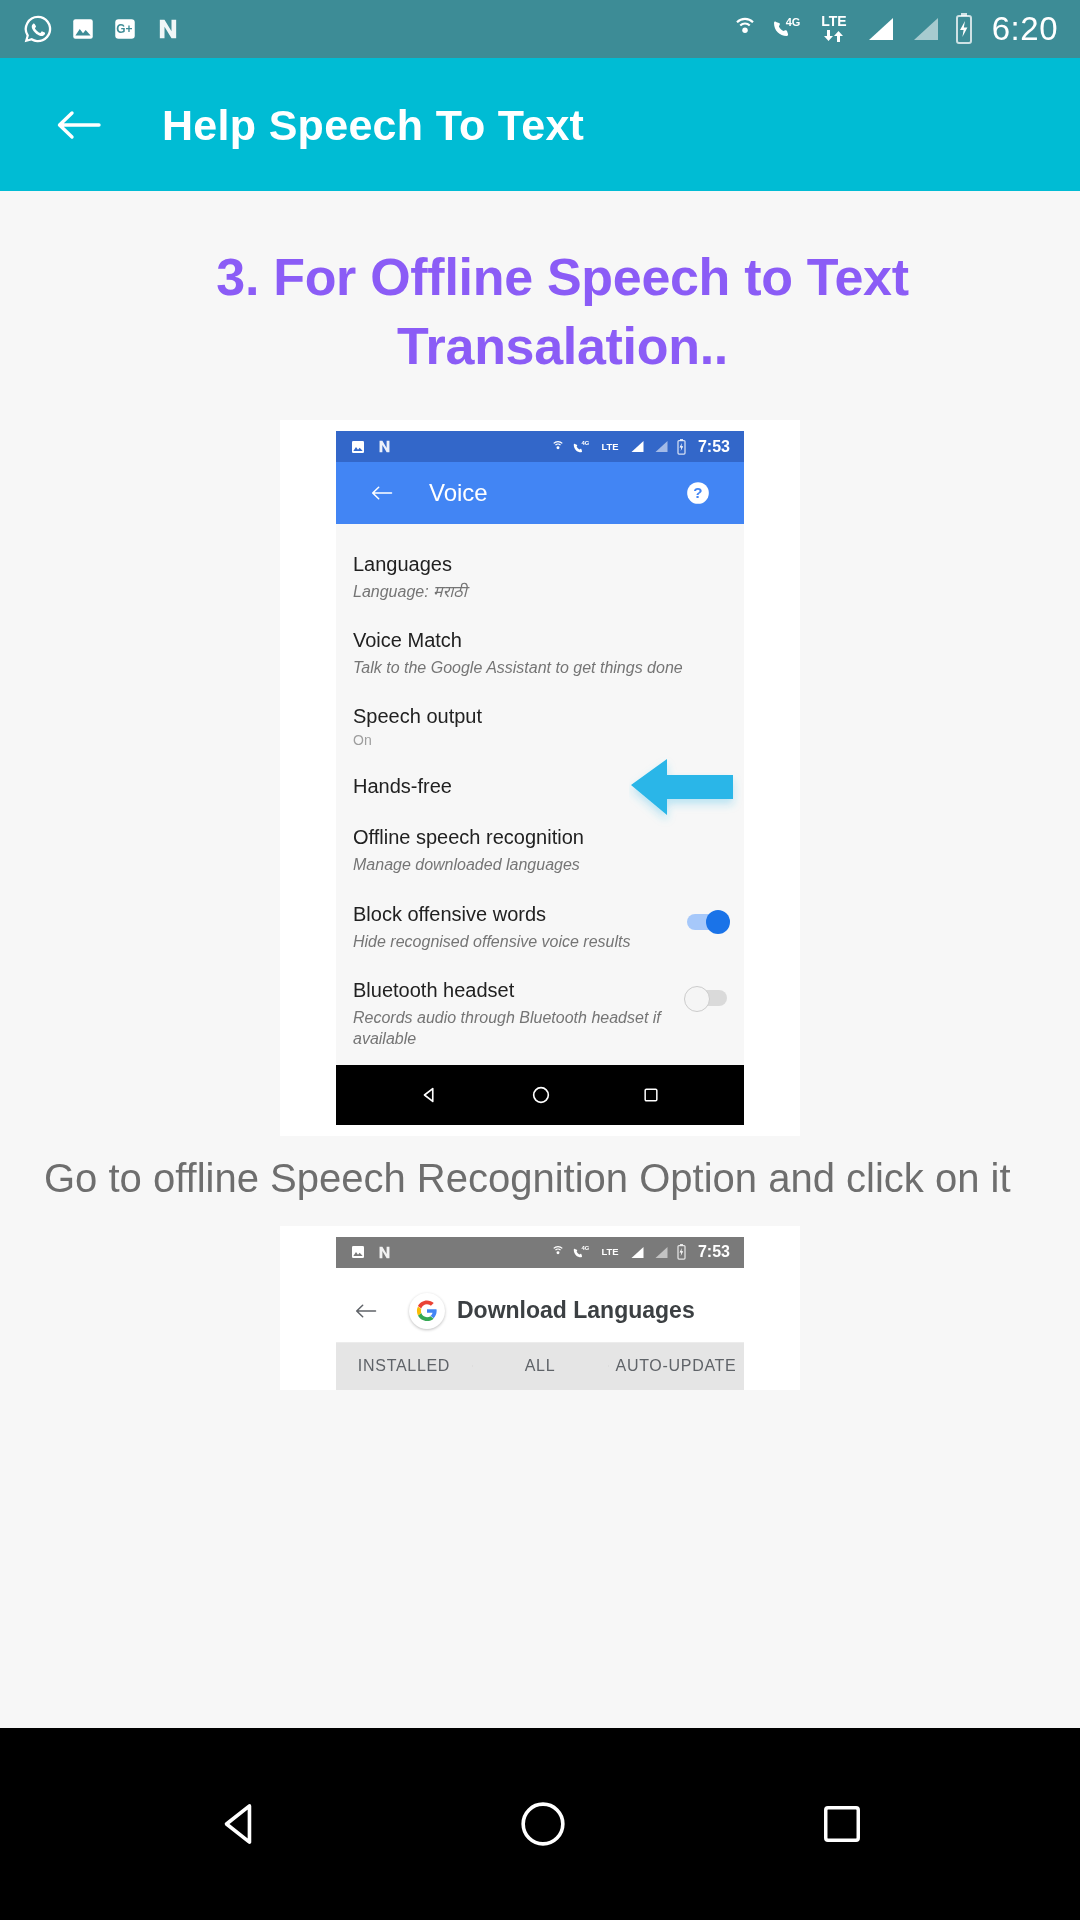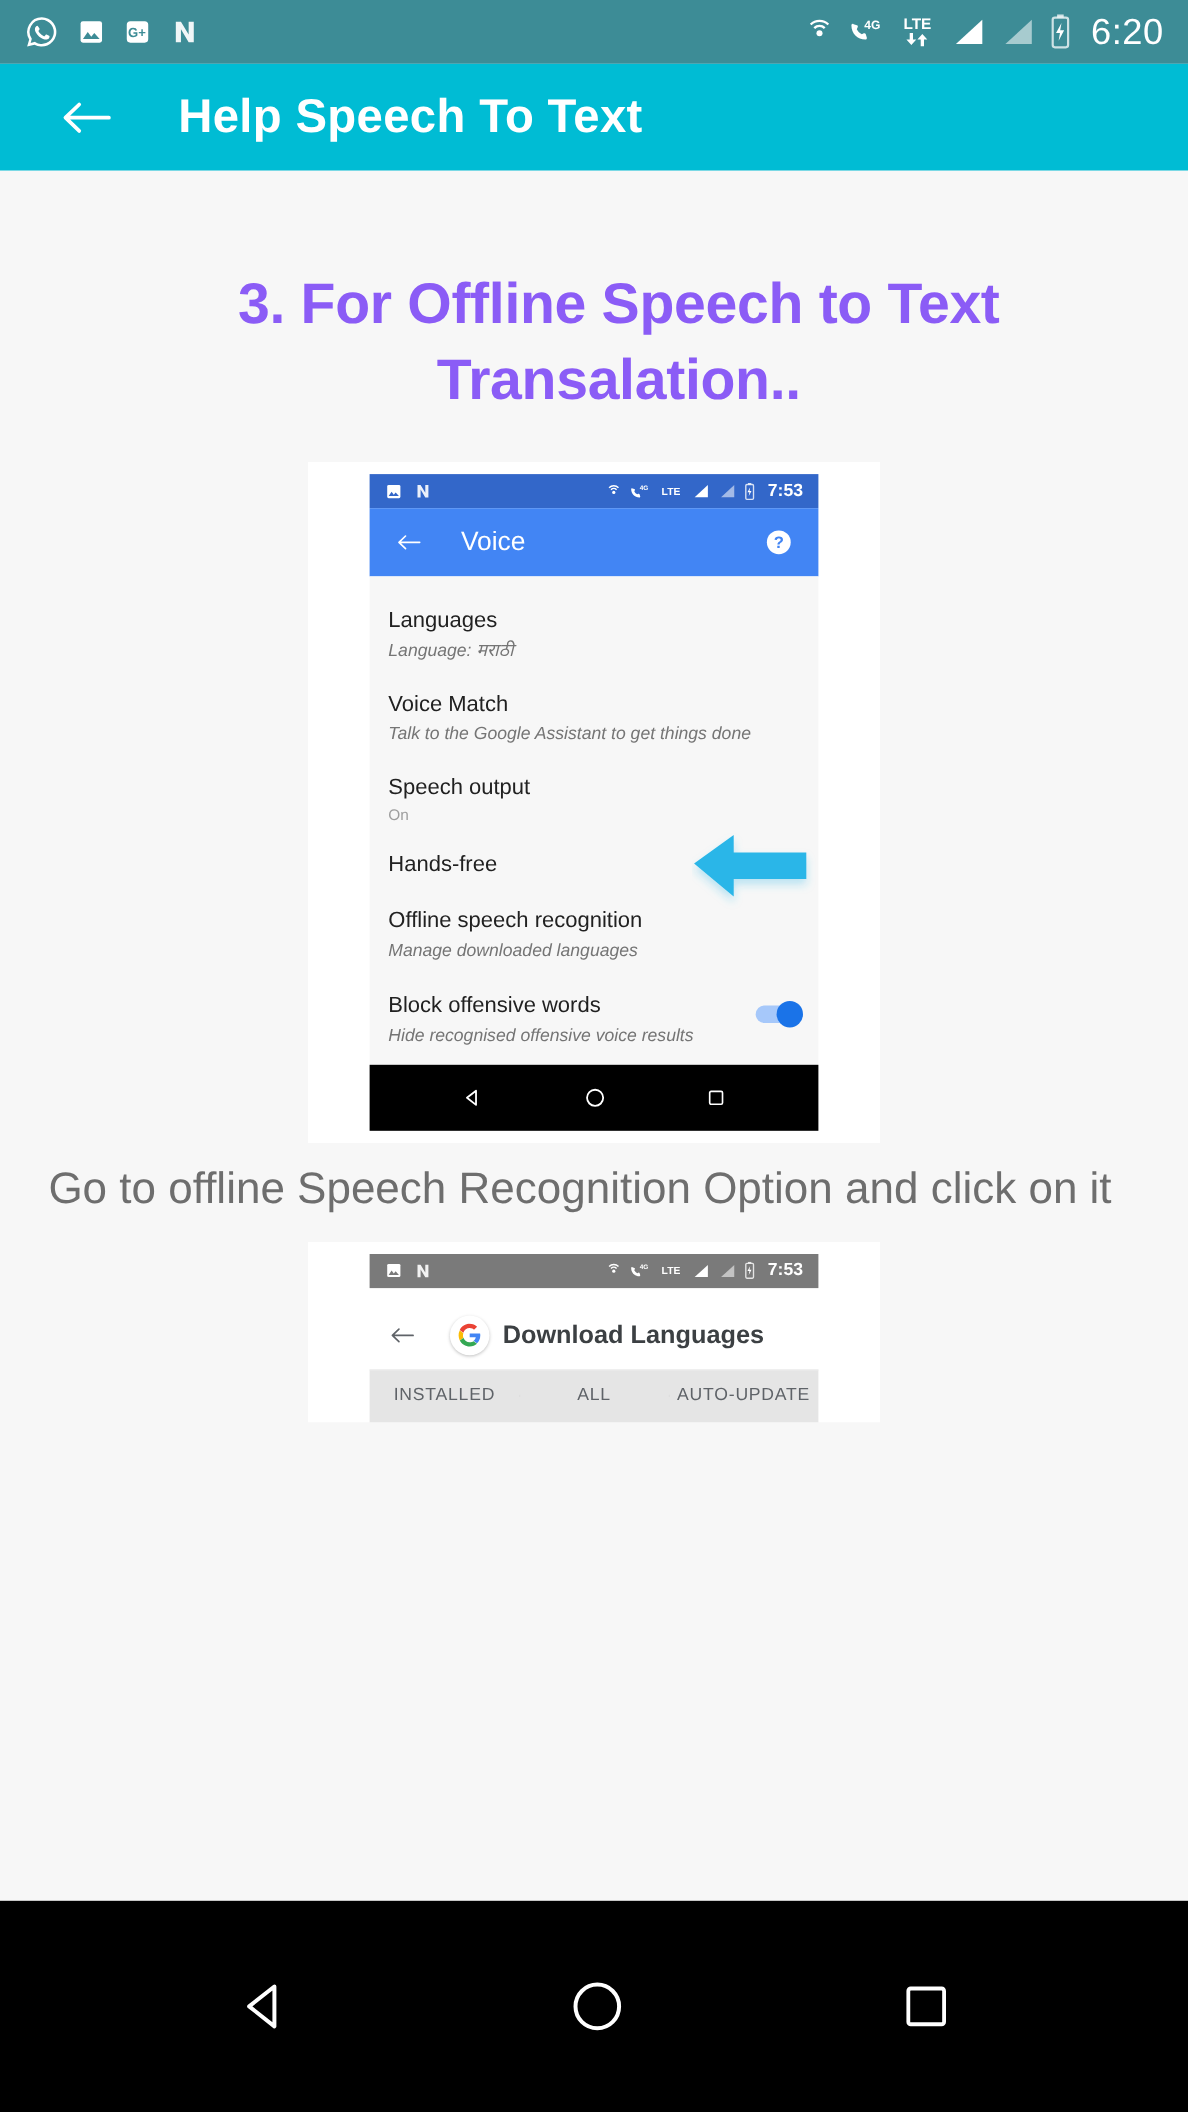--- a/index.html
+++ b/index.html
@@ -19,21 +19,21 @@
     padding:0 22px;
     color:#ffffff;
   }
   .sb-left { display:flex; align-items:center; gap:16px; }
   .sb-right { margin-left:auto; display:flex; align-items:center; gap:11px; }
   .sb-icon { display:flex; align-items:center; justify-content:center; }
   .sb-time { font-size:33px; font-weight:400; letter-spacing:0.5px; margin-left:6px; }
 
   
   .appbar {
-    height:97px; width:100%;
+    height:134px; width:100%;
     background:#00bcd4;
     display:flex; align-items:center;
     padding:0 50px;
   }
   .appbar-back { width:58px; height:58px; display:flex; align-items:center; justify-content:center; }
   .appbar-title {
     color:#ffffff;
     font-size:43px;
     font-weight:bold;
     margin-left:54px;
@@ -76,21 +76,21 @@
     color:#ffffff;
   }
   .msb-left { display:flex; align-items:center; gap:10px; }
   .msb-right { margin-left:auto; display:flex; align-items:center; gap:6px; }
   .msb-time { font-size:16px; margin-left:5px;font-weight:bold; }
 
   .mini-appbar {
     height:62px;
     background:#4285f4;
     display:flex; align-items:center;
-    padding:0 23px;
+    padding:0 33px;
     color:#ffffff;
   }
   .mini-appbar-title { font-size:24px; margin-left:34px; }
   .mini-help { margin-left:auto; }
 
   .settings-list { background:#f7f7f7; padding:14px 0 4px 0; }
   .setting-row {
     padding:14px 17px 12px 17px;
     display:flex; align-items:flex-start;
     position:relative;
@@ -377,20 +377,27 @@
         </div>
 
         <div class="setting-row">
           <div class="setting-texts">
             <div class="setting-title">Block offensive words</div>
             <div class="setting-sub">Hide recognised offensive voice results</div>
           </div>
           <div class="toggle on"></div>
         </div>
 
+        <div class="setting-row">
+          <div class="setting-texts">
+            <div class="setting-title">Bluetooth headset</div>
+            <div class="setting-sub">Records audio through Bluetooth headset if available</div>
+          </div>
+          <div class="toggle off"></div>
+        </div>
 
       </div>
 
       <div class="pointer-arrow">
         <svg width="120" height="76" viewBox="0 0 120 76">
           <defs>
             <filter id="shadow" x="-30%" y="-30%" width="180%" height="180%">
               <feDropShadow dx="0" dy="5" stdDeviation="4" flood-color="#29b6e8" flood-opacity="0.30"></feDropShadow>
             </filter>
           </defs>

